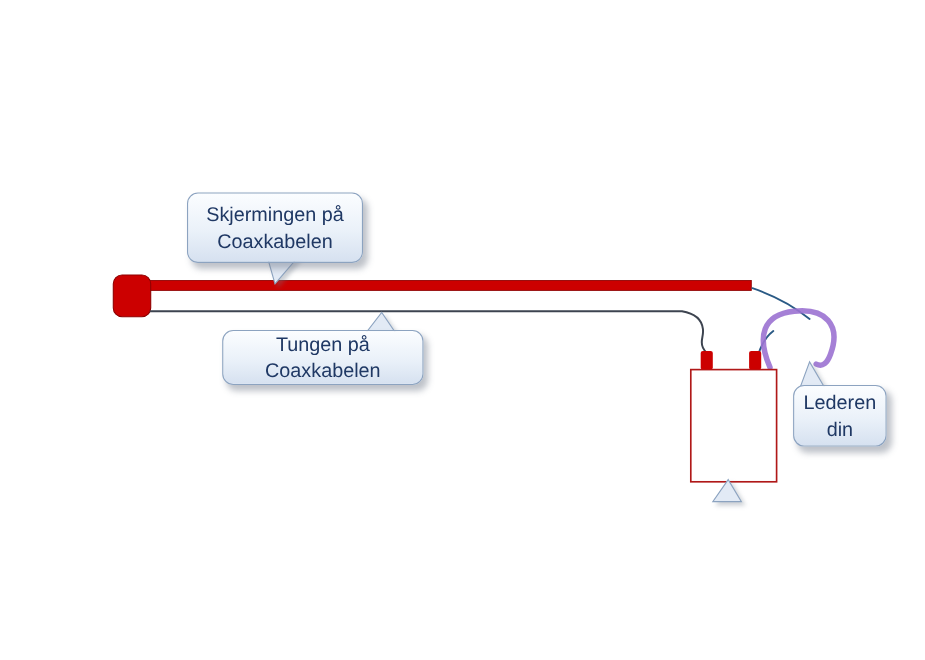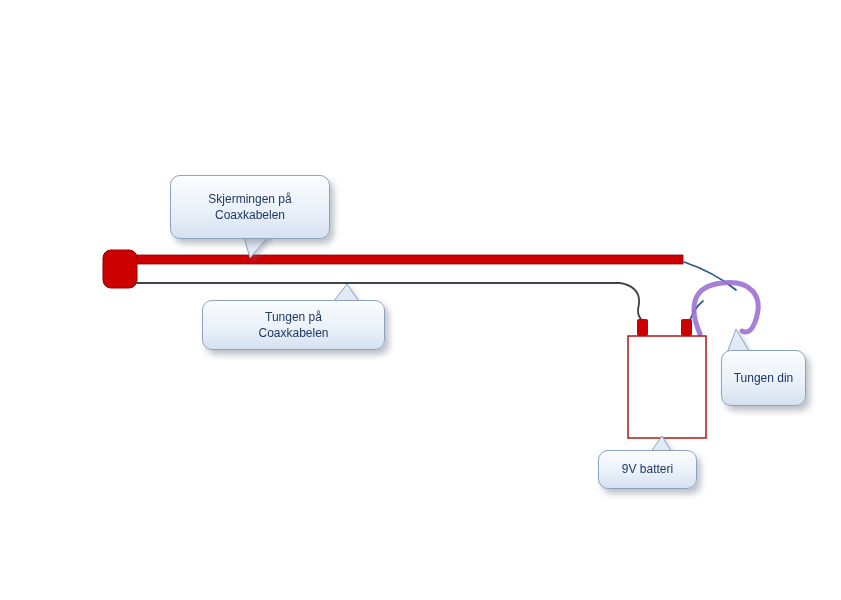--- a/index.html
+++ b/index.html
@@ -13,21 +13,21 @@
   }
   .stage svg { position: absolute; left: 0; top: 0; }
   .callout {
     position: absolute;
     z-index: 2;
     border: 1px solid #8ca3c0;
     border-radius: 10px;
     background: linear-gradient(180deg, #fbfdff 0%, #eaf1f9 55%, #d6e1f0 100%);
     box-shadow: 4px 5px 6px rgba(110, 120, 135, 0.45);
     color: #1f3864;
-    font-size: 12px;
+    font-size: 18px;
     line-height: 1.35;
     display: flex;
     flex-direction: column;
     align-items: center;
     justify-content: center;
     text-align: center;
   }
   .tail {
     fill: #e2eaf5;
     stroke: #8ca3c0;
@@ -69,20 +69,17 @@
     <span>Skjermingen på</span>
     <span>Coaxkabelen</span>
   </div>
 
   <div class="callout" style="left:202px; top:300px; width:181px; height:48px;">
     <span>Tungen på</span>
     <span>Coaxkabelen</span>
   </div>
 
   <div class="callout" style="left:721px; top:350px; width:83px; height:54px;">
-    <span>Tungen din</span>
+    <span>Lederen din</span>
   </div>
 
-  <div class="callout" style="left:598px; top:450px; width:97px; height:37px;">
-    <span>9V batteri</span>
-  </div>
 
 </div>
 
 </body></html>

